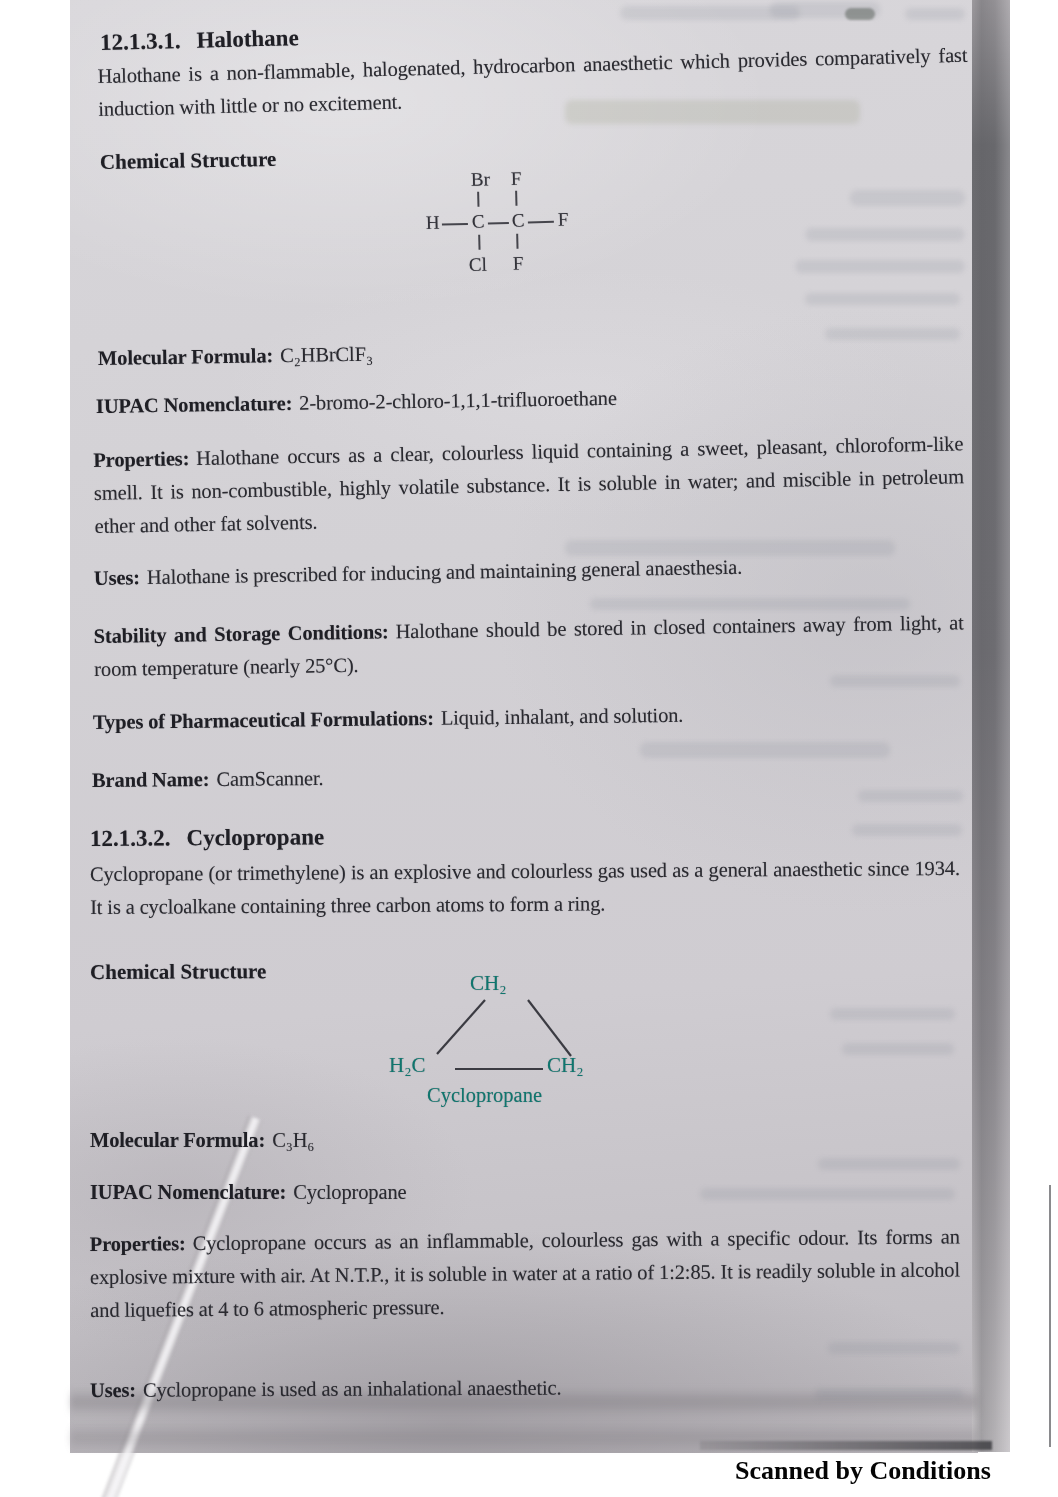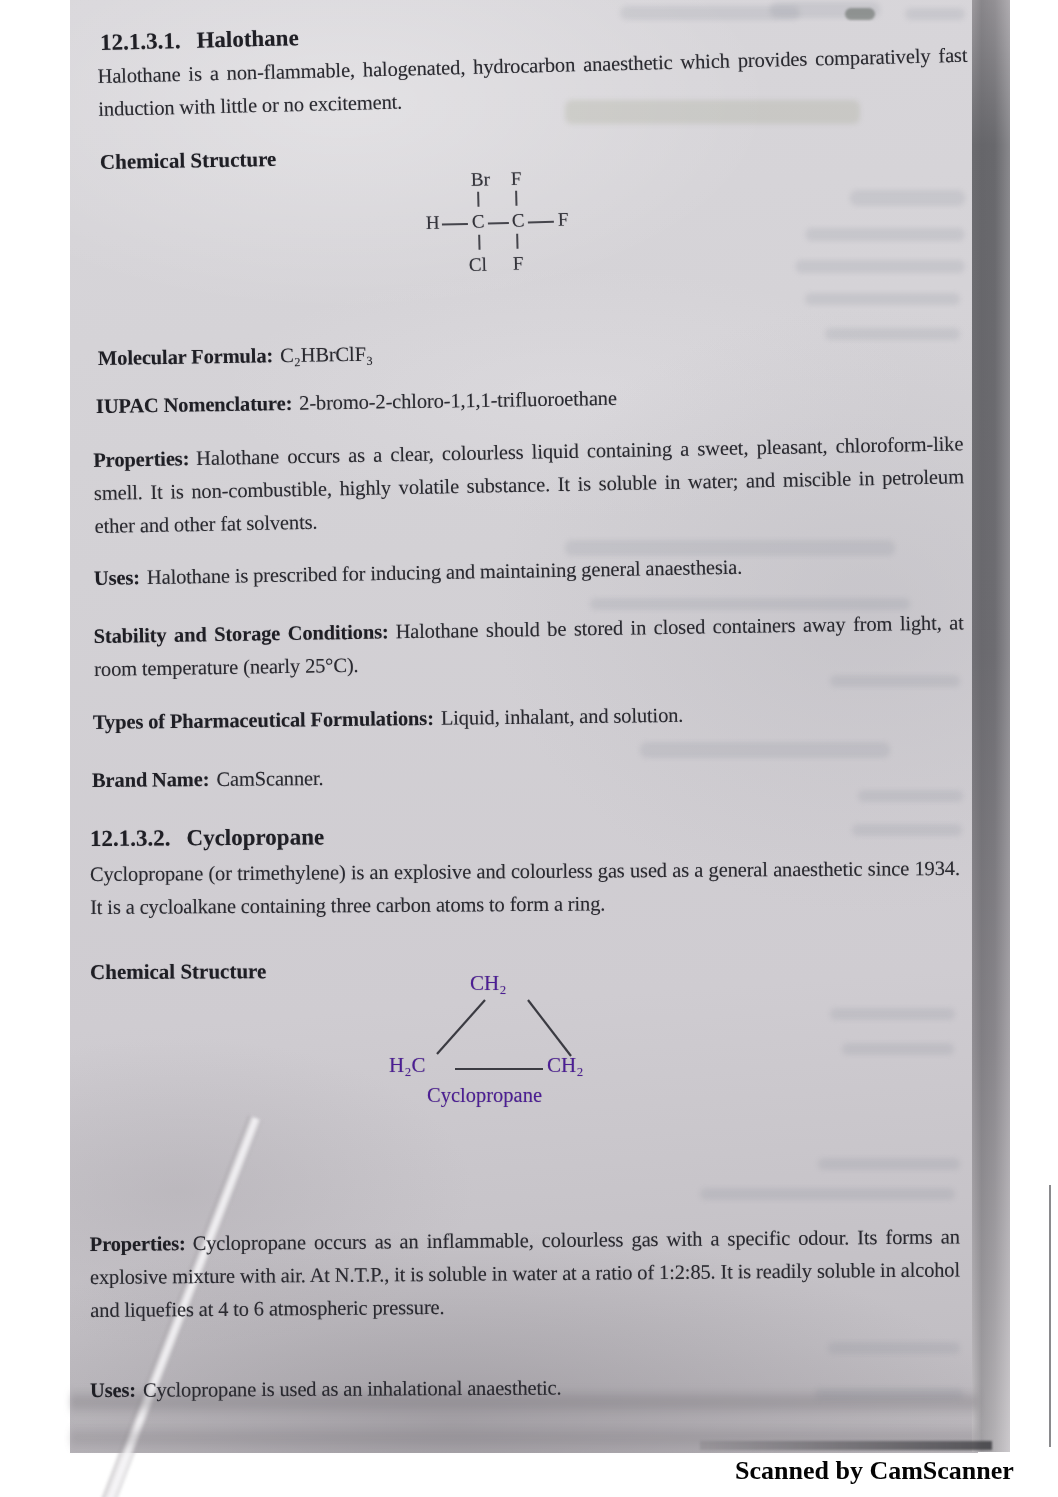--- a/index.html
+++ b/index.html
@@ -62,21 +62,21 @@
   .h2{font-size:23px;font-weight:bold;color:#1f1f25;text-shadow:0 0 1px rgba(35,35,45,0.4);}
   .h2 .num{margin-right:16px;}
   .h3{font-size:21px;font-weight:bold;color:#1f1f25;text-shadow:0 0 1px rgba(35,35,45,0.4);}
   .lbl{font-weight:bold;color:#1f1f25;margin-right:7px;}
   
   .diagram-h{width:170px;height:112px;font-size:19px;color:#33333a;}
   .diagram-h .atom{position:absolute;line-height:18px;text-shadow:0 0 1px rgba(50,50,60,0.4);}
   .diagram-h .vbond{position:absolute;width:2px;height:15px;background:#45454c;}
   .diagram-h .hbond{position:absolute;height:2px;background:#45454c;}
   
-  .diagram-c{width:280px;height:140px;color:#4c1d95;}
+  .diagram-c{width:280px;height:140px;color:#0f766e;}
   .diagram-c svg{position:absolute;left:0;top:0;}
   .diagram-c .atom{position:absolute;font-size:21px;line-height:22px;text-shadow:0 0 1px rgba(45,45,55,0.4);}
   .diagram-c .caption{position:absolute;font-size:20.5px;text-shadow:0 0 1px rgba(45,45,55,0.4);}
   
   .footer{
     position:absolute;left:735px;top:1456px;width:280px;
     font-size:26px;font-weight:bold;color:#040404;
     font-family:"Liberation Serif","DejaVu Serif",serif;
   }
 </style>
@@ -183,27 +183,33 @@
       <line x1="100" y1="30" x2="52" y2="84" stroke="#3b3b42" stroke-width="2.2"></line>
       <line x1="143" y1="30" x2="186" y2="86" stroke="#3b3b42" stroke-width="2.2"></line>
       <line x1="70" y1="99" x2="158" y2="99" stroke="#3b3b42" stroke-width="2.2"></line>
     </svg>
     <span class="atom" style="left:85px;top:2px;">CH₂</span>
     <span class="atom" style="left:4px;top:84px;">H₂C</span>
     <span class="atom" style="left:162px;top:84px;">CH₂</span>
     <span class="caption" style="left:42px;top:114px;">Cyclopropane</span>
   </div>
 
-
+  <div class="block body-txt" style="top:1124px;left:0;">
+    <span class="lbl">Molecular Formula:</span><span>C₃H₆</span>
+  </div>
+
+  <div class="block body-txt" style="top:1176px;left:0;">
+    <span class="lbl">IUPAC Nomenclature:</span><span>Cyclopropane</span>
+  </div>
 
   <div class="block para body-txt" style="top:1228px;left:0;transform:rotate(-0.5deg);">
     <span class="lbl">Properties:</span><span>Cyclopropane occurs as an inflammable, colourless gas with a specific odour. Its forms an explosive mixture with air. At N.T.P., it is soluble in water at a ratio of 1:2:85. It is readily soluble in alcohol and liquefies at 4 to 6 atmospheric pressure.</span>
   </div>
 
   <div class="block para body-txt" style="top:1374px;left:0;transform:rotate(-0.3deg);">
     <span class="lbl">Uses:</span><span>Cyclopropane is used as an inhalational anaesthetic.</span>
   </div>
 
 </div>
 
 <div class="footer">
-  <span>Scanned by CamScanner</span>
+  <span>Scanned by Conditions</span>
 </div>
 
 </body></html>

